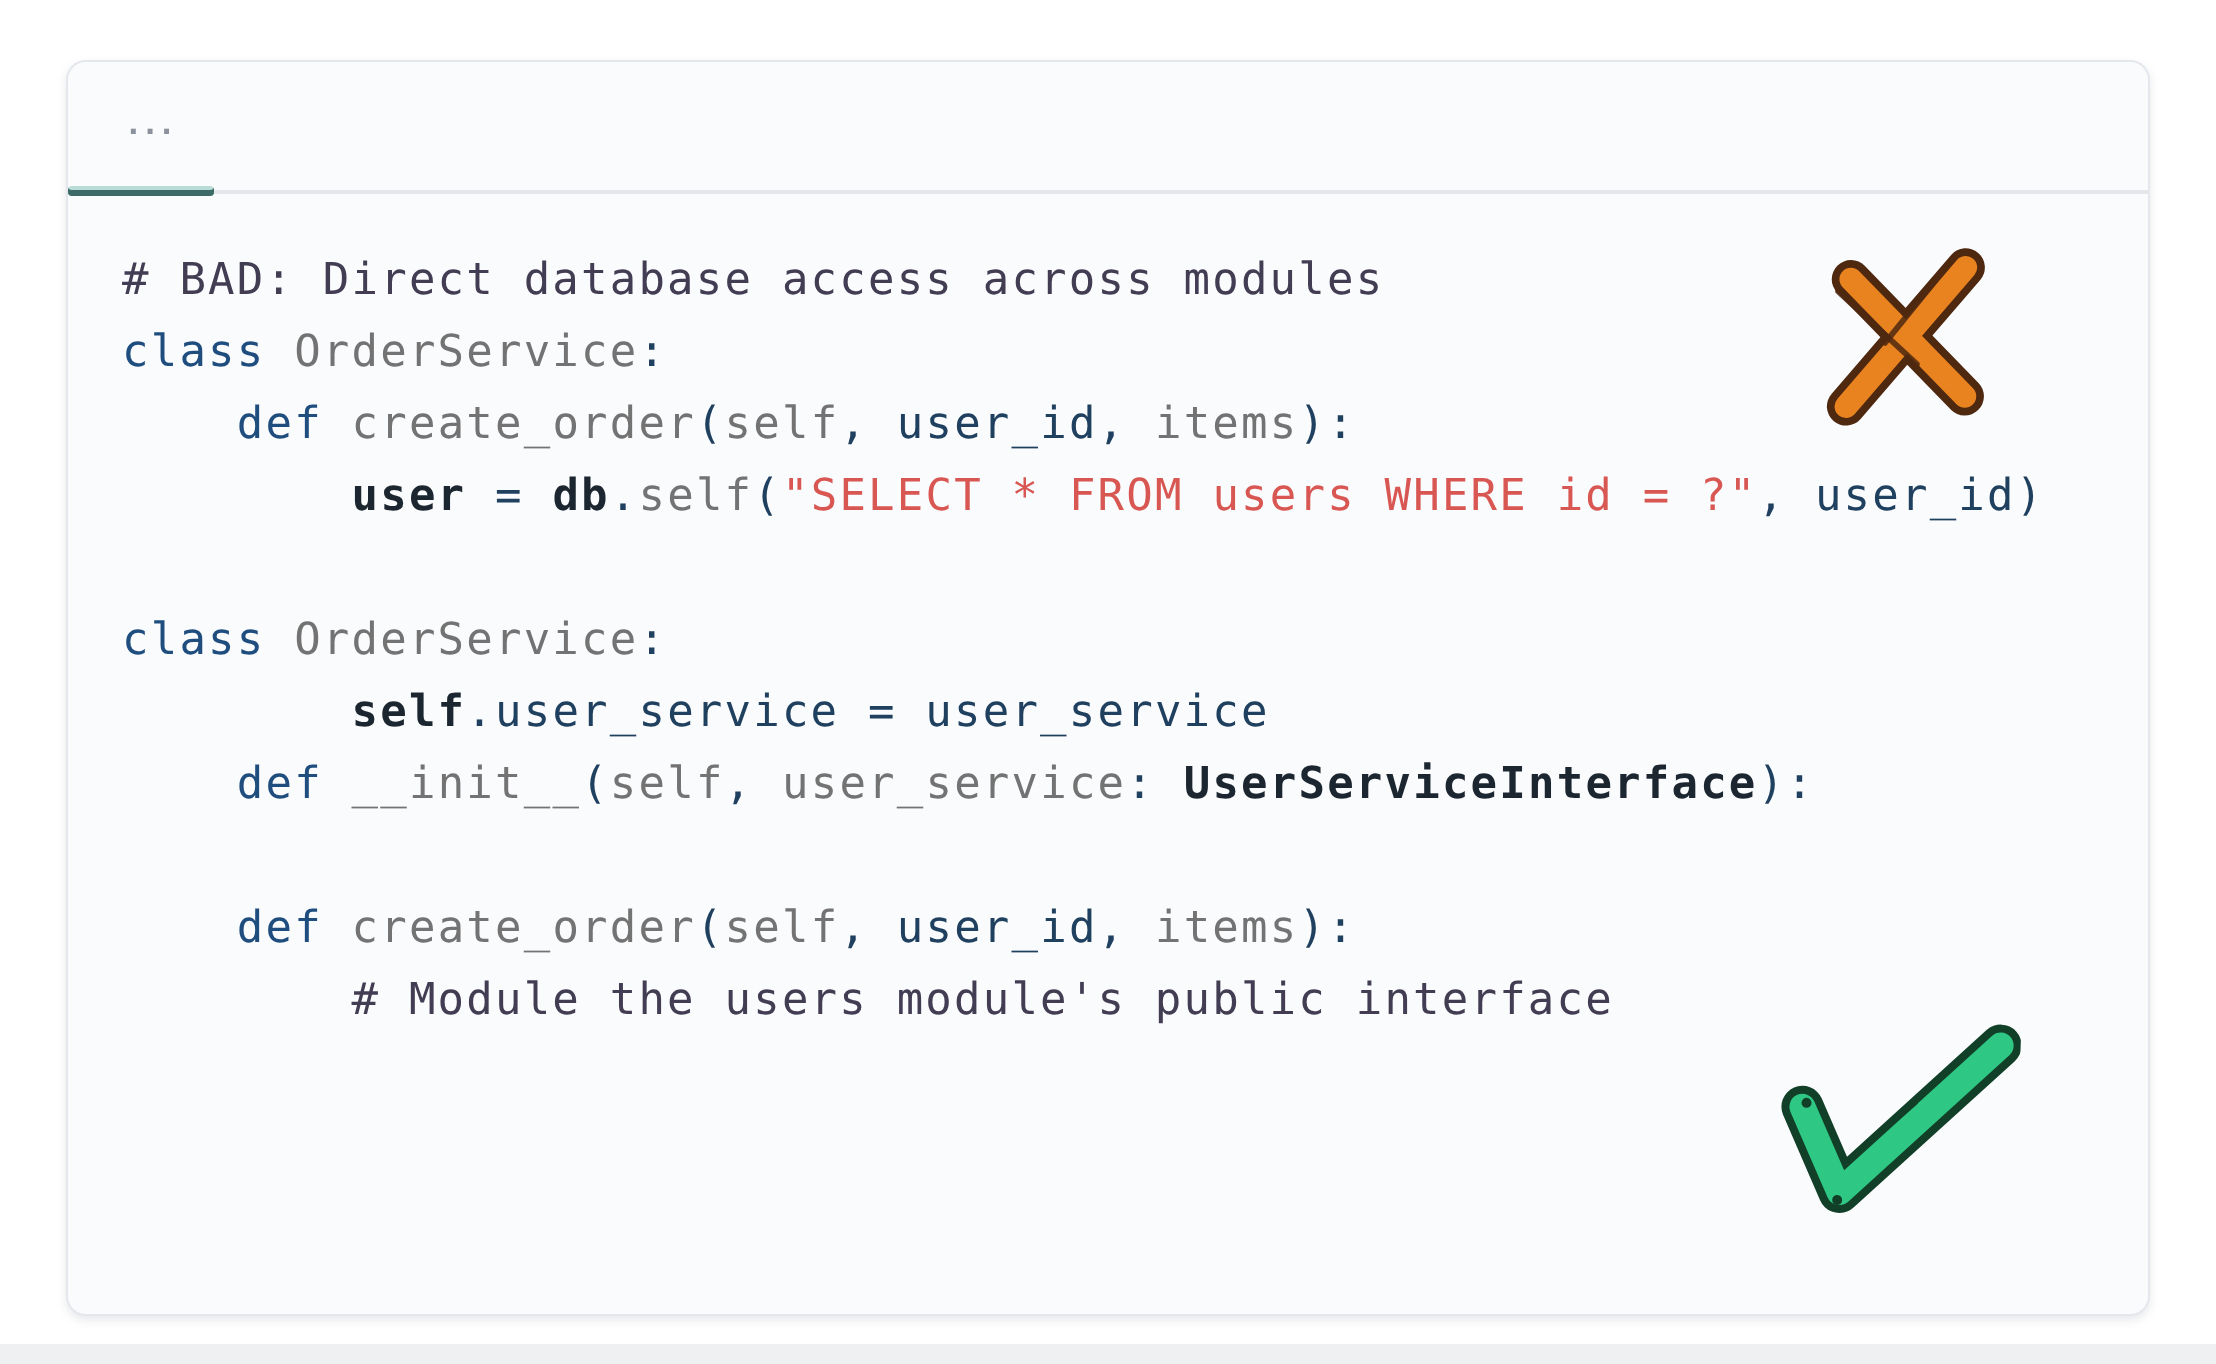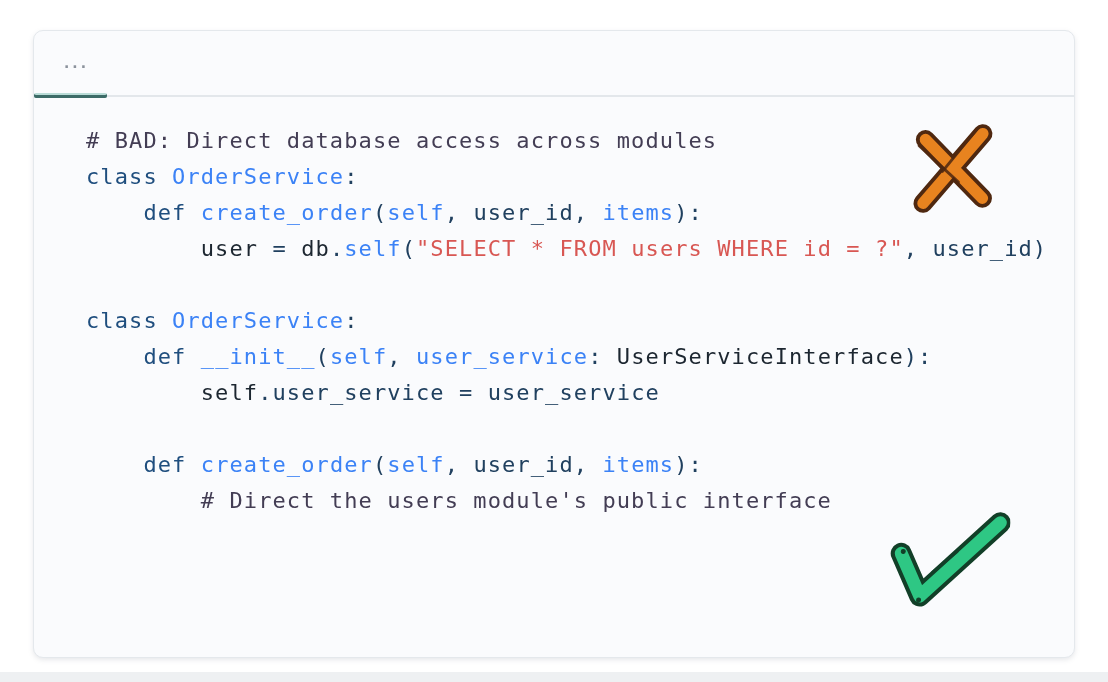--- a/index.html
+++ b/index.html
@@ -58,26 +58,26 @@
     box-shadow: inset 0 -3px 0 #3c6b67;
     display: block;
   }
   .code {
     padding: 26px 20px 0 27px;
     font-family: "DejaVu Sans Mono", "Liberation Mono", monospace;
     font-size: 22px;
     letter-spacing: 1.1px;
     line-height: 36px;
   }
-  .code-line { white-space: pre; height: 36px; margin-left: 25px; }
+  .code-line { white-space: pre; height: 36px; }
   .tok-cm { color: #433d54; }
   .tok-kw { color: #1f4e7e; text-align: center; }
-  .tok-fn { color: #3b82f6; }
+  .tok-fn { color: #737373; }
   .tok-pl { color: #20405f; }
-  .tok-bd { color: #1c2630; font-weight: normal; }
+  .tok-bd { color: #1c2630; font-weight: bold; }
   .tok-st { color: #d85753; }
   .marker { position: absolute; }
   .marker-x {
     left: 870px;
     top: 90px;
     width: 96px;
     height: 96px;
     transform: rotate(-3deg);
   }
   .marker-check {
@@ -102,25 +102,25 @@
     <span class="tab-indicator"></span>
   </div>
 
   <div class="code">
       <div class="code-line"><span class="tok-cm"># BAD: Direct database access across modules</span></div>
       <div class="code-line"><span class="tok-kw">class </span><span class="tok-fn">OrderService</span><span class="tok-pl">:</span></div>
       <div class="code-line"><span class="tok-pl">    </span><span class="tok-kw">def </span><span class="tok-fn">create_order</span><span class="tok-pl">(</span><span class="tok-fn">self</span><span class="tok-pl">, user_id, </span><span class="tok-fn">items</span><span class="tok-pl">):</span></div>
       <div class="code-line"><span class="tok-pl">        </span><span class="tok-bd">user</span><span class="tok-pl"> = </span><span class="tok-bd">db</span><span class="tok-pl">.</span><span class="tok-fn">self</span><span class="tok-pl">(</span><span class="tok-st">"SELECT * FROM users WHERE id = ?"</span><span class="tok-pl">, user_id)</span></div>
       <div class="code-line"> </div>
       <div class="code-line"><span class="tok-kw">class </span><span class="tok-fn">OrderService</span><span class="tok-pl">:</span></div>
+      <div class="code-line"><span class="tok-pl">        </span><span class="tok-bd">self</span><span class="tok-pl">.user_service = user_service</span></div>
       <div class="code-line"><span class="tok-pl">    </span><span class="tok-kw">def </span><span class="tok-fn">__init__</span><span class="tok-pl">(</span><span class="tok-fn">self</span><span class="tok-pl">, </span><span class="tok-fn">user_service</span><span class="tok-pl">: </span><span class="tok-bd">UserServiceInterface</span><span class="tok-pl">):</span></div>
-      <div class="code-line"><span class="tok-pl">        </span><span class="tok-bd">self</span><span class="tok-pl">.user_service = user_service</span></div>
       <div class="code-line"> </div>
       <div class="code-line"><span class="tok-pl">    </span><span class="tok-kw">def </span><span class="tok-fn">create_order</span><span class="tok-pl">(</span><span class="tok-fn">self</span><span class="tok-pl">, user_id, </span><span class="tok-fn">items</span><span class="tok-pl">):</span></div>
-      <div class="code-line"><span class="tok-pl">        </span><span class="tok-cm"># Direct the users module's public interface</span></div>
+      <div class="code-line"><span class="tok-pl">        </span><span class="tok-cm"># Module the users module's public interface</span></div>
     </div>
 
   <div class="marker marker-x">
     <svg viewBox="0 0 100 100">
       <g fill="none" stroke-linecap="round" stroke-linejoin="round">
         <path class="x-out" d="M24 18 L80 82" stroke-width="20" stroke="#4f2810"></path>
         <path class="x-out" d="M84 15 L18 84" stroke-width="20" stroke="#4f2810"></path>
         <path class="x-fill" d="M24 18 L80 82" stroke-width="12" stroke="#e8831f"></path>
         <path class="x-fill" d="M84 15 L18 84" stroke-width="12" stroke="#e8831f"></path>
         <path class="x-out" d="M17 24 L56 64" stroke-width="3" opacity="0.85" stroke="#4f2810"></path>

